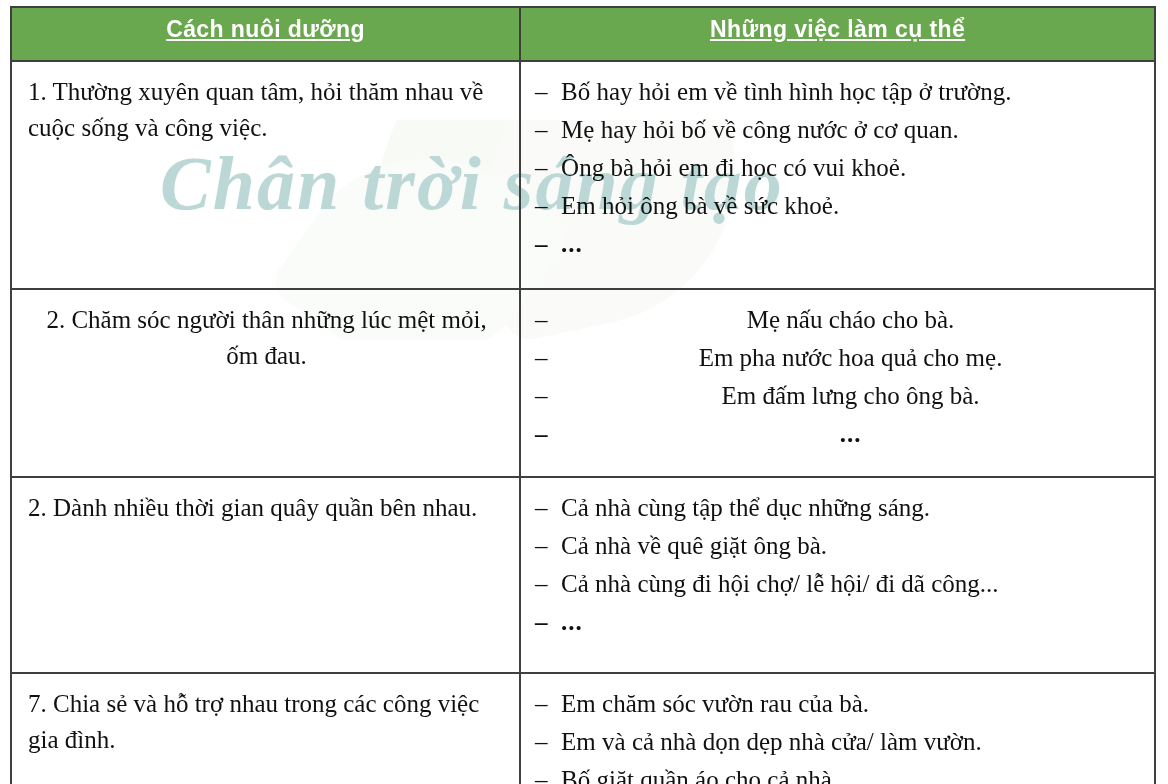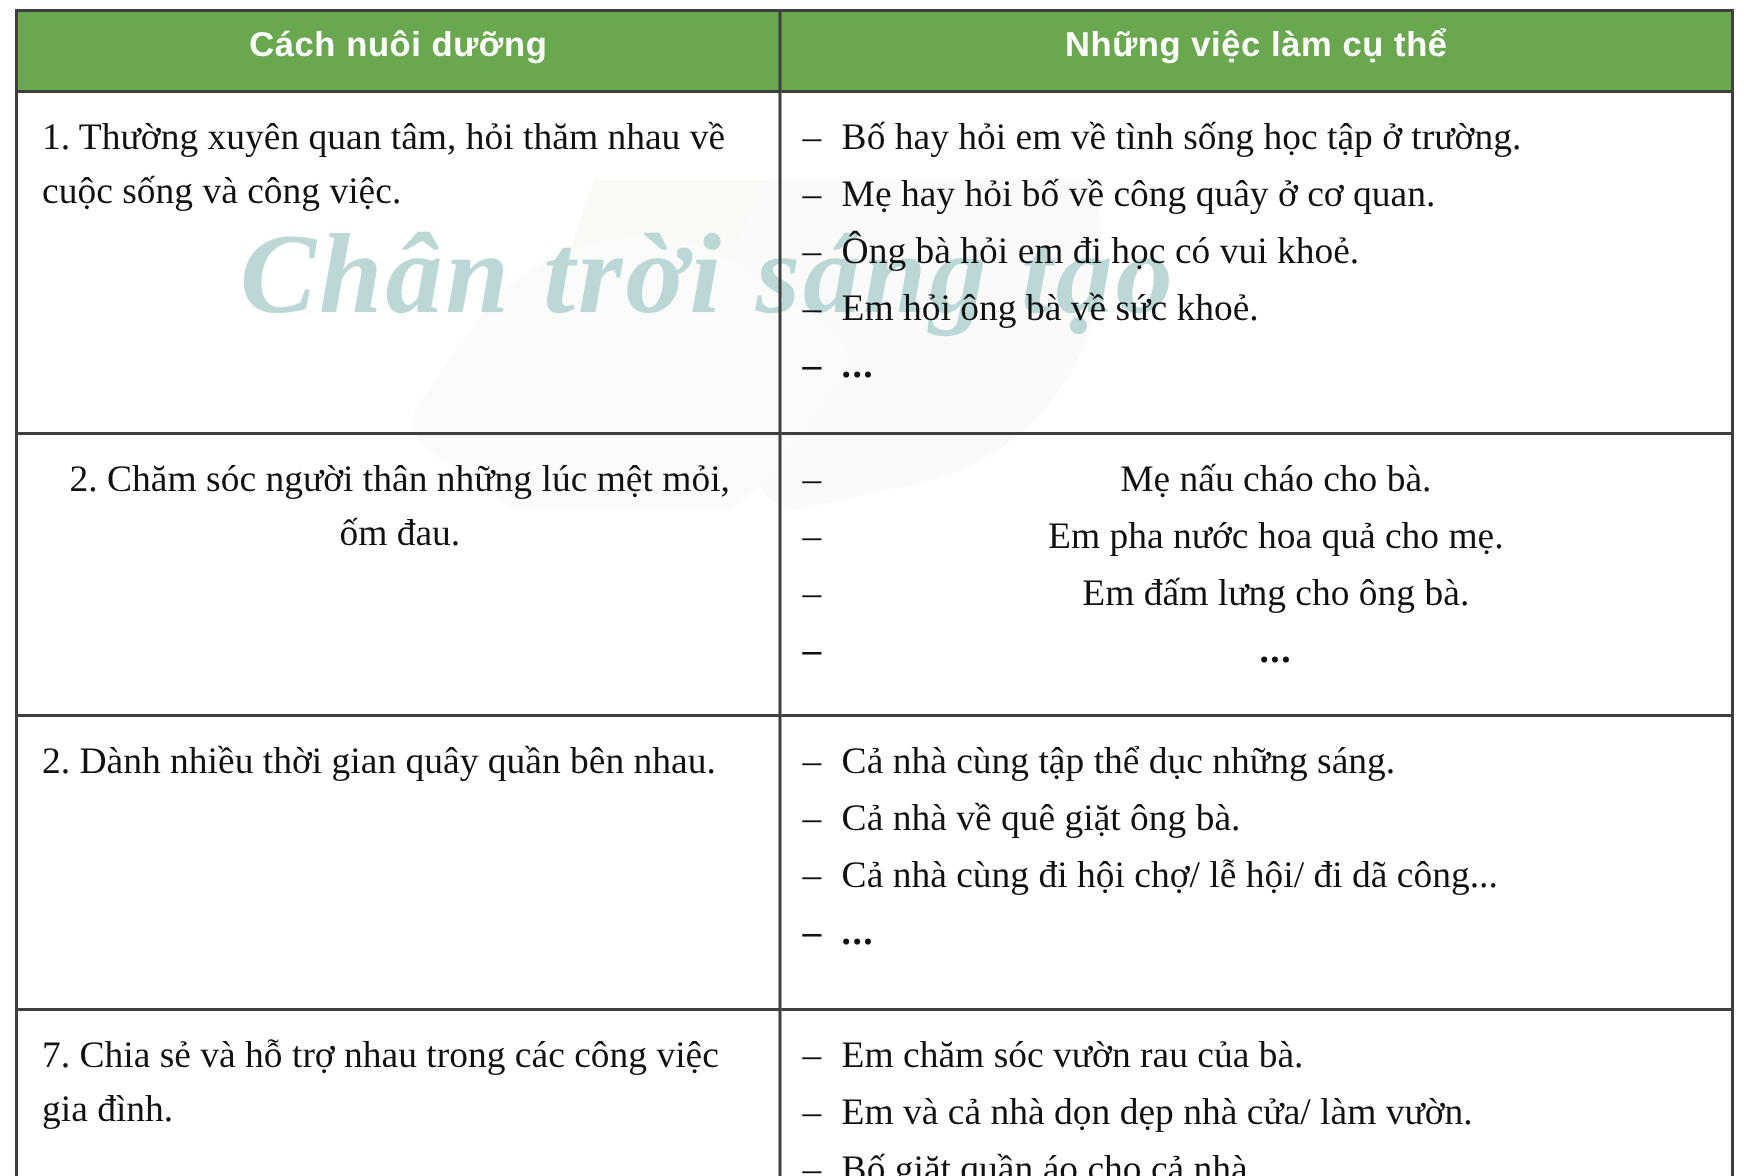--- a/index.html
+++ b/index.html
@@ -78,20 +78,21 @@
     font-weight: bold;
     font-size: 23px;
     letter-spacing: 0.4px;
     text-align: center;
     padding: 8px 6px 10px 6px;
     height: 34px;
     border-color: #3f3f3f;
   }
   thead th .hdr-inner {
     display: block;
+    text-decoration: underline;
   }
   col.c1 { width: 44.5%; }
   col.c2 { width: 55.5%; }
 
   td.cell {
     padding: 12px 14px 14px 14px;
     font-size: 25px;
     line-height: 1.44;
   }
   td.cell.left {
@@ -154,22 +155,22 @@
       </tr>
     </thead>
     <tbody>
 
       <tr class="row-1">
         <td class="cell left">
           <p class="para">1. Thường xuyên quan tâm, hỏi thăm nhau về cuộc sống và công việc.</p>
         </td>
         <td class="cell">
           <ul class="items">
-            <li><span class="dash">–</span><span>Bố hay hỏi em về tình sống học tập ở trường.</span></li>
-            <li><span class="dash">–</span><span>Mẹ hay hỏi bố về công quây ở cơ quan.</span></li>
+            <li><span class="dash">–</span><span>Bố hay hỏi em về tình hình học tập ở trường.</span></li>
+            <li><span class="dash">–</span><span>Mẹ hay hỏi bố về công nước ở cơ quan.</span></li>
             <li><span class="dash">–</span><span>Ông bà hỏi em đi học có vui khoẻ.</span></li>
             <li><span class="dash">–</span><span>Em hỏi ông bà về sức khoẻ.</span></li>
             <li class="ellipsis"><span class="dash">–</span><span>...</span></li>
           </ul>
         </td>
       </tr>
 
       <tr class="row-2">
         <td class="cell left">
           <p class="para">2. Chăm sóc người thân những lúc mệt mỏi, ốm đau.</p>

